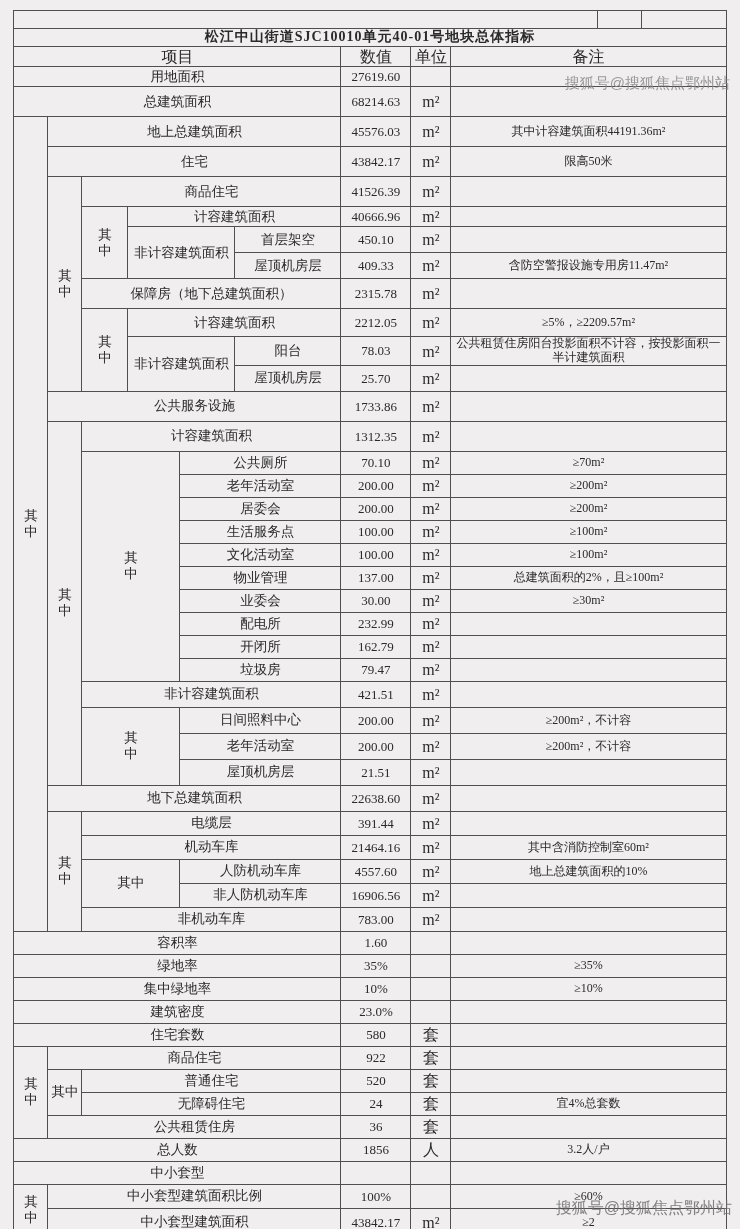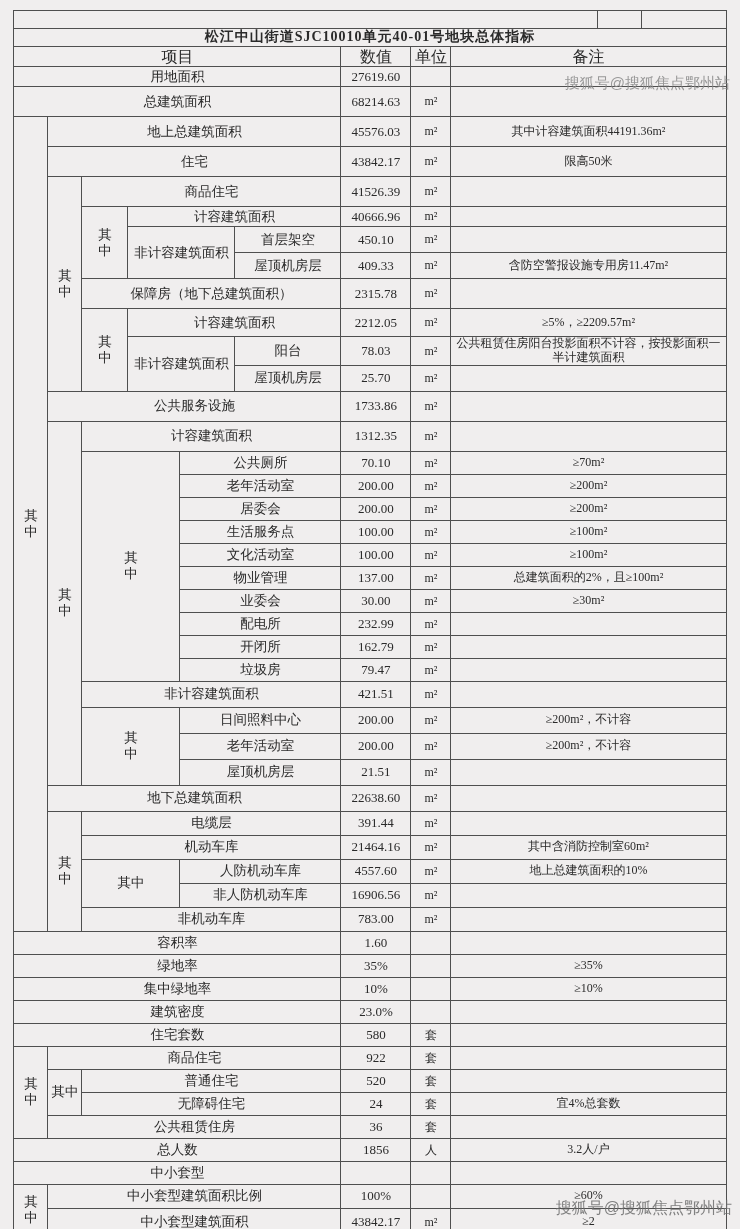--- a/index.html
+++ b/index.html
@@ -24,21 +24,21 @@
     padding: 0 2px;
     font-size: 13px;
     line-height: 1.2;
     overflow: hidden;
   }
   td.c-title { font-weight: bold; font-size: 14px; letter-spacing: 1px; }
   td.c-header { font-size: 16px; }
   td.c-item { font-size: 13.5px; }
   td.c-qz { font-size: 13.5px; }
   td.c-value { font-size: 13px; }
-  td.c-unit { font-size: 12px; }
+  td.c-unit { font-size: 16px; }
   td.c-remark { font-size: 12px; line-height: 1.15; padding: 0 3px; }
   td.c-empty { }
   .watermark {
     position: absolute;
     font-family: "Liberation Sans", sans-serif;
     white-space: nowrap;
     color: var(--watermark, #8a8a8a);
     opacity: 0.85;
   }
   .wm-top { top: 74px; right: 10px; font-size: 15px; }

